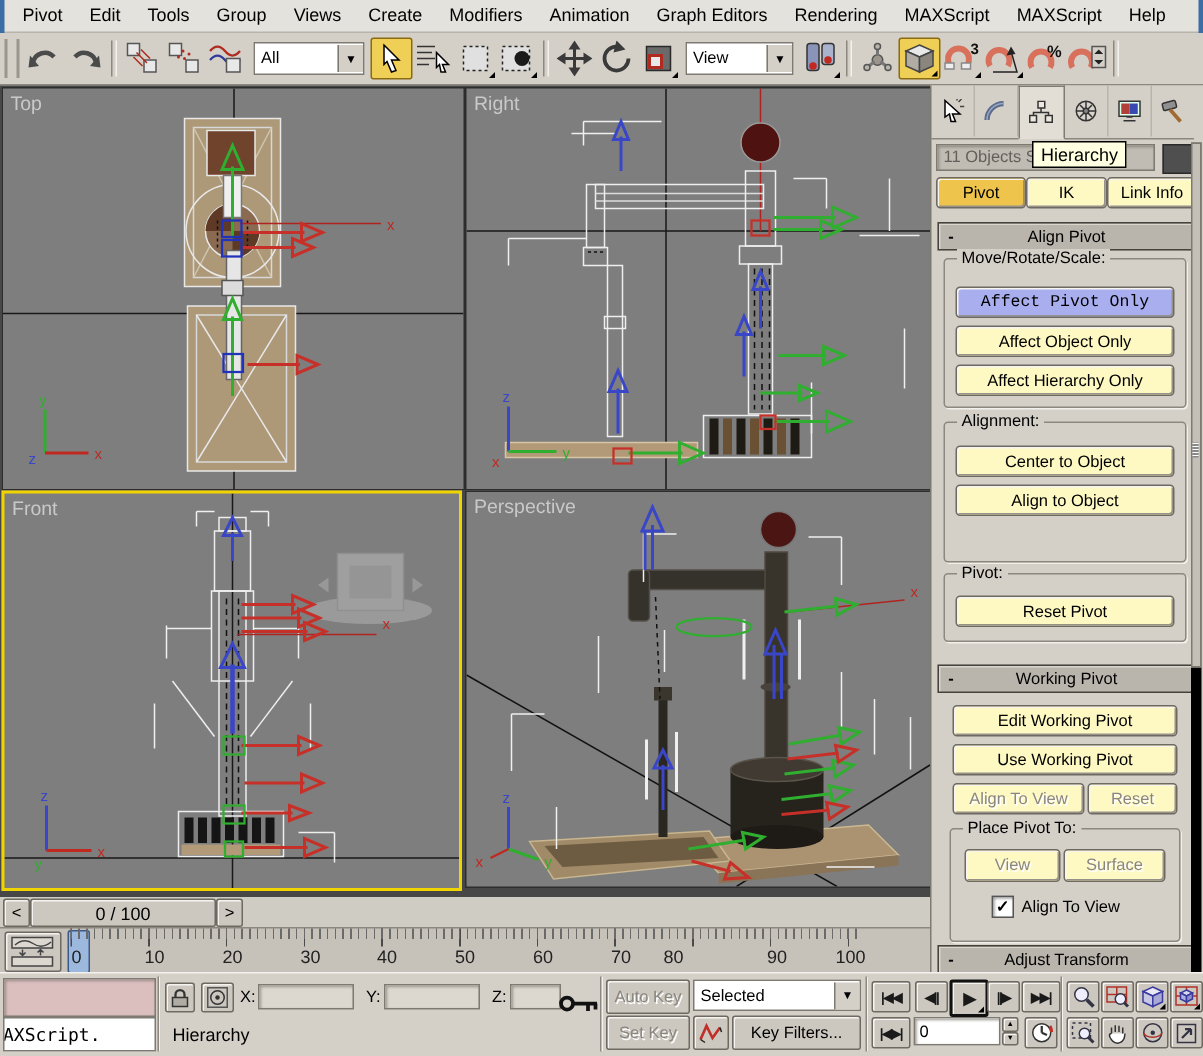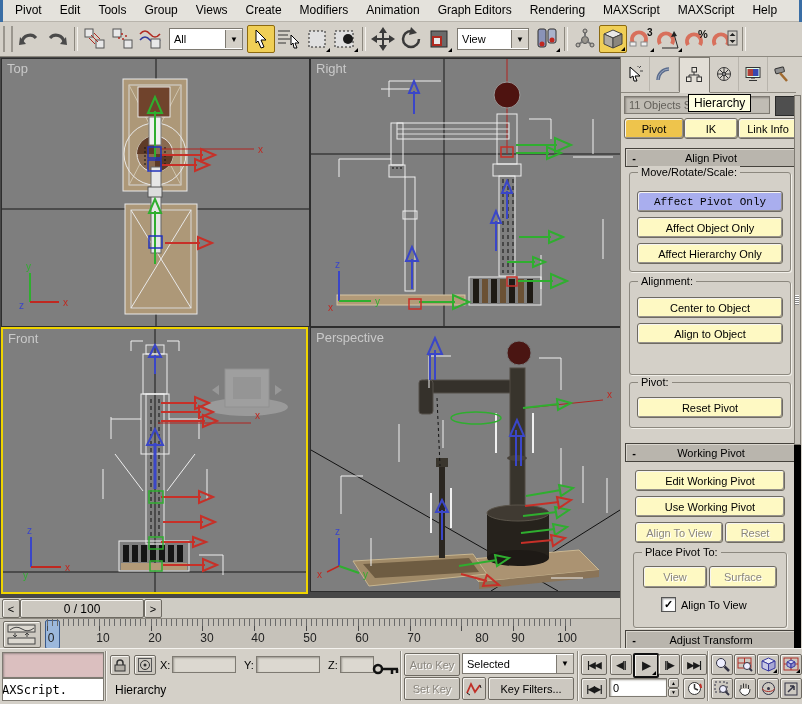--- a/index.html
+++ b/index.html
@@ -607,21 +607,21 @@
     <div class="ticks2"></div>
     <div class="ticks1"></div>
     <span class="tnum" style="left:36px;">0</span>
     <span class="tnum" style="left:88px;">10</span>
     <span class="tnum" style="left:140px;">20</span>
     <span class="tnum" style="left:192px;">30</span>
     <span class="tnum" style="left:243px;">40</span>
     <span class="tnum" style="left:295px;">50</span>
     <span class="tnum" style="left:347px;">60</span>
     <span class="tnum" style="left:399px;">70</span>
-    <span class="tnum" style="left:467px;">80</span>
+    <span class="tnum" style="left:434px;">80</span>
     <span class="tnum" style="left:503px;">90</span>
     <span class="tnum" style="left:552px;">100</span>
   </div>
 
   <div id="statusbar">
 
     <div style="position:absolute;left:2px;top:3px;width:100px;height:24px;background:#dbbfbf;border:1px solid #7e7a72;box-shadow:inset 1px 1px 2px #9a8a8a;"></div>
     <div style="position:absolute;left:2px;top:29px;width:100px;height:21px;background:#fff;border:1px solid #7e7a72;display:flex;align-items:center;overflow:hidden;">
       <span style="font-family:'DejaVu Sans Mono',monospace;font-size:12px;margin-left:-1px;">AXScript.</span>
     </div>

